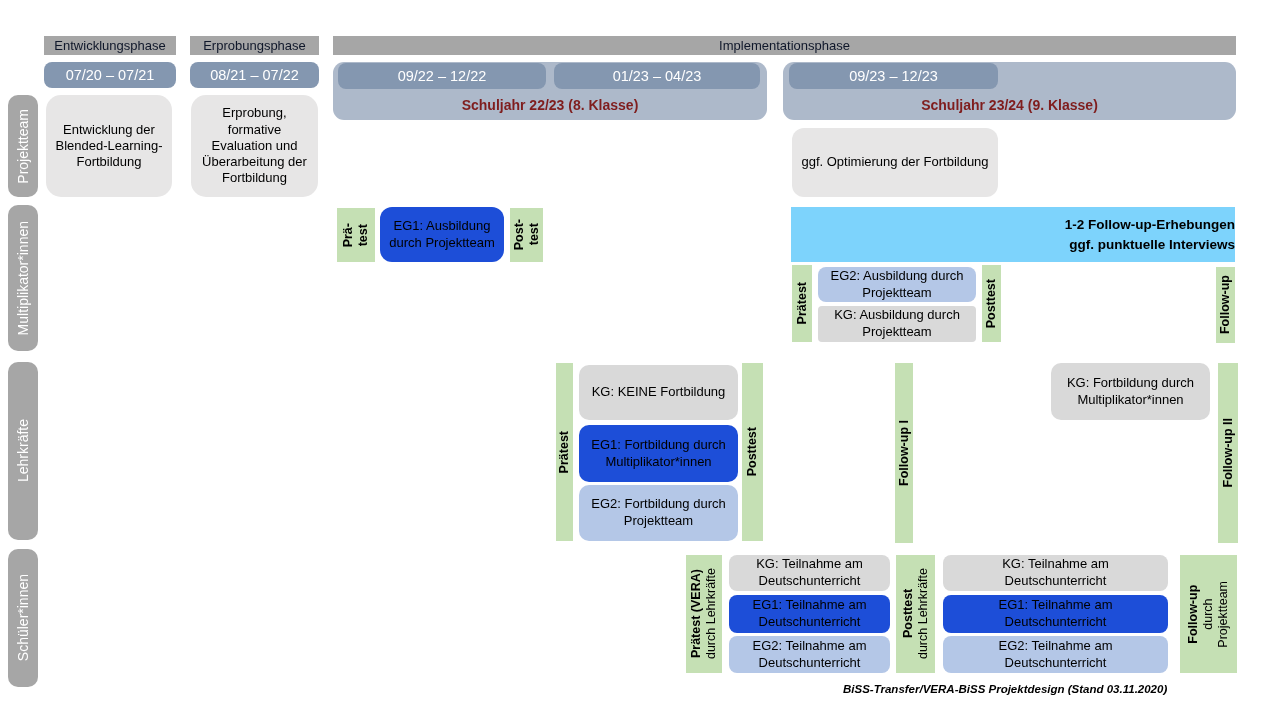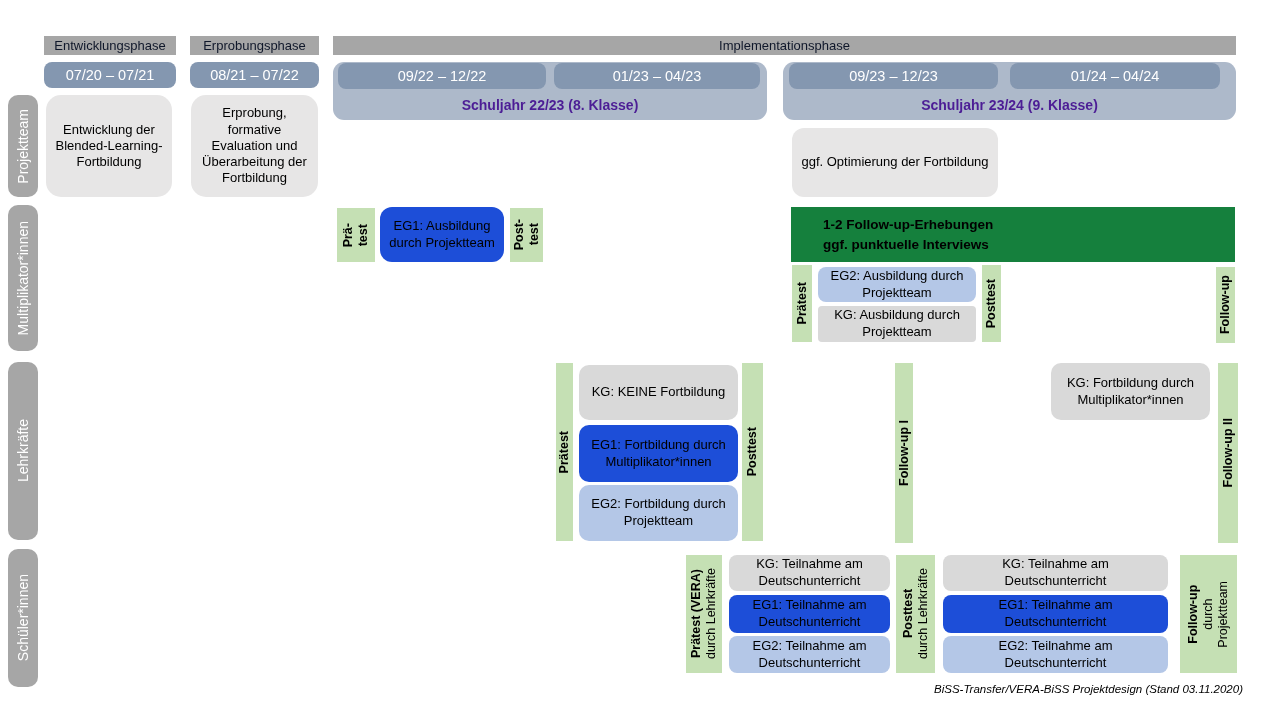--- a/index.html
+++ b/index.html
@@ -15,21 +15,21 @@
   }
   
   .pill{
     background:#8497b0;color:#ffffff;font-size:14.5px;border-radius:8px;
     display:flex;align-items:center;justify-content:center;
   }
   
   .sj{background:#adb9ca;border-radius:11px;}
   .sj-label{
     position:absolute;left:0;right:0;bottom:7px;text-align:center;
-    color:#4c1d95;font-weight:bold;font-size:14px;
+    color:#7f1d1d;font-weight:bold;font-size:14px;
   }
   
   .side{
     background:#a6a6a6;border-radius:10px;color:#ffffff;
     display:flex;align-items:center;justify-content:center;font-size:14px;
   }
   
   .soft{
     background:#e7e6e6;border-radius:15px;font-size:13px;line-height:1.25;
     display:flex;align-items:center;justify-content:center;text-align:center;
@@ -52,26 +52,26 @@
   }
   .vtext{
     writing-mode:vertical-rl;transform:rotate(180deg);
     text-align:center;font-size:12.5px;line-height:1.2;font-weight:bold;
     white-space:nowrap;
   }
   .vtext .reg{font-weight:normal;}
   .side .vtext{font-weight:normal;font-size:14px;}
   
   .big-green{
-    background:#15803d;display:flex;flex-direction:column;
-    align-items:flex-start;justify-content:center;text-align:center;
+    background:#7dd3fc;display:flex;flex-direction:column;
+    align-items:flex-end;justify-content:center;text-align:center;
     font-weight:bold;font-size:13.5px;line-height:1.45;padding-left:32px;
   }
   .footer{
-    font-size:11.5px;font-style:italic;text-align:right;color:#000;
+    font-size:11.5px;font-style:italic;color:#000;font-weight:bold;
   }
 </style>
 </head>
 <body>
 
 <div class="canvas">
 
   <div class="abs bar-gray" style="left:44px;top:36px;width:132px;height:19px;">
     <span>Entwicklungsphase</span>
   </div>
@@ -98,23 +98,20 @@
   <div class="abs pill" style="left:554px;top:63px;width:206px;height:26px;">
     <span>01/23 – 04/23</span>
   </div>
 
   <div class="abs sj" style="left:783px;top:62px;width:453px;height:58px;">
     <div class="sj-label">Schuljahr 23/24 (9. Klasse)</div>
   </div>
   <div class="abs pill" style="left:789px;top:63px;width:209px;height:26px;">
     <span>09/23 – 12/23</span>
   </div>
-  <div class="abs pill" style="left:1010px;top:63px;width:210px;height:26px;">
-    <span>01/24 – 04/24</span>
-  </div>
 
   <div class="abs side" style="left:8px;top:95px;width:30px;height:102px;">
     <div class="vtext">Projektteam</div>
   </div>
   <div class="abs side" style="left:8px;top:205px;width:30px;height:146px;">
     <div class="vtext">Multiplikator*innen</div>
   </div>
   <div class="abs side" style="left:8px;top:362px;width:30px;height:178px;">
     <div class="vtext">Lehrkräfte</div>
   </div>

